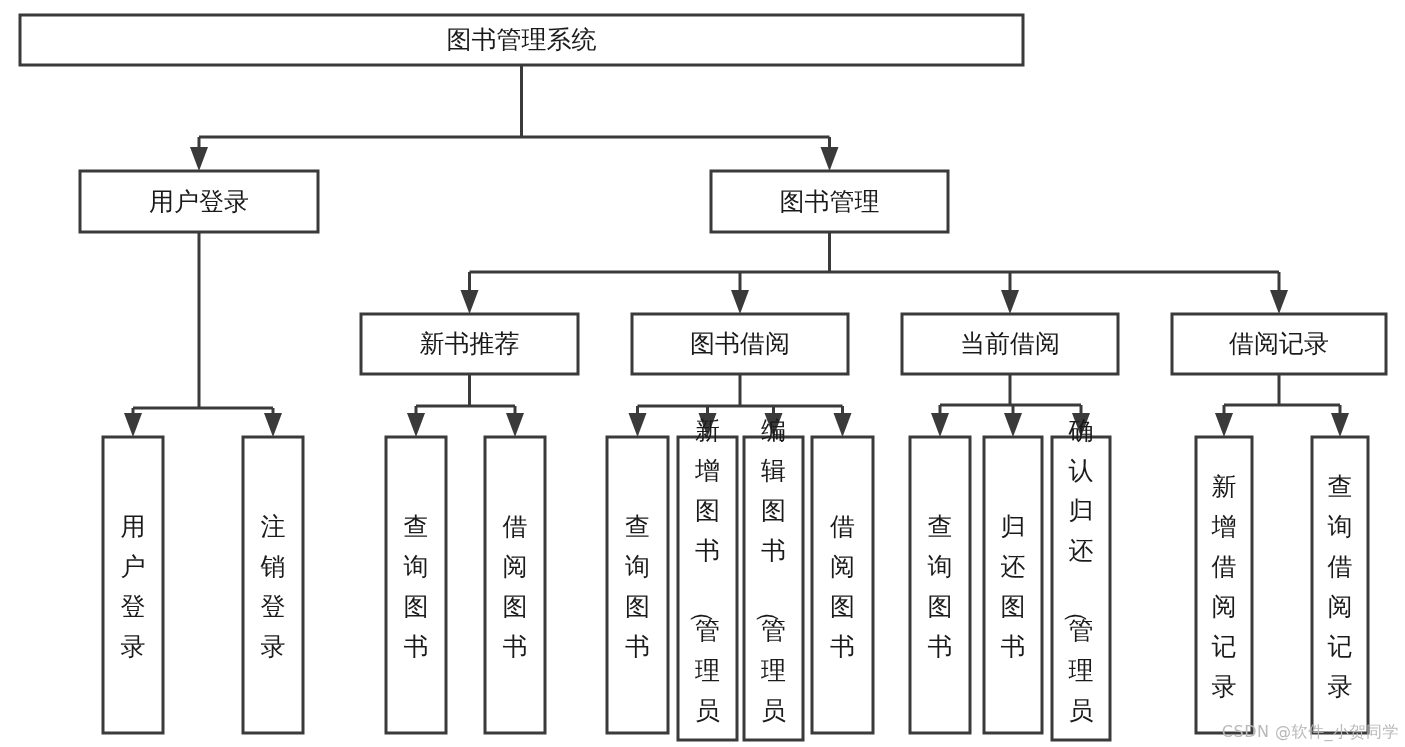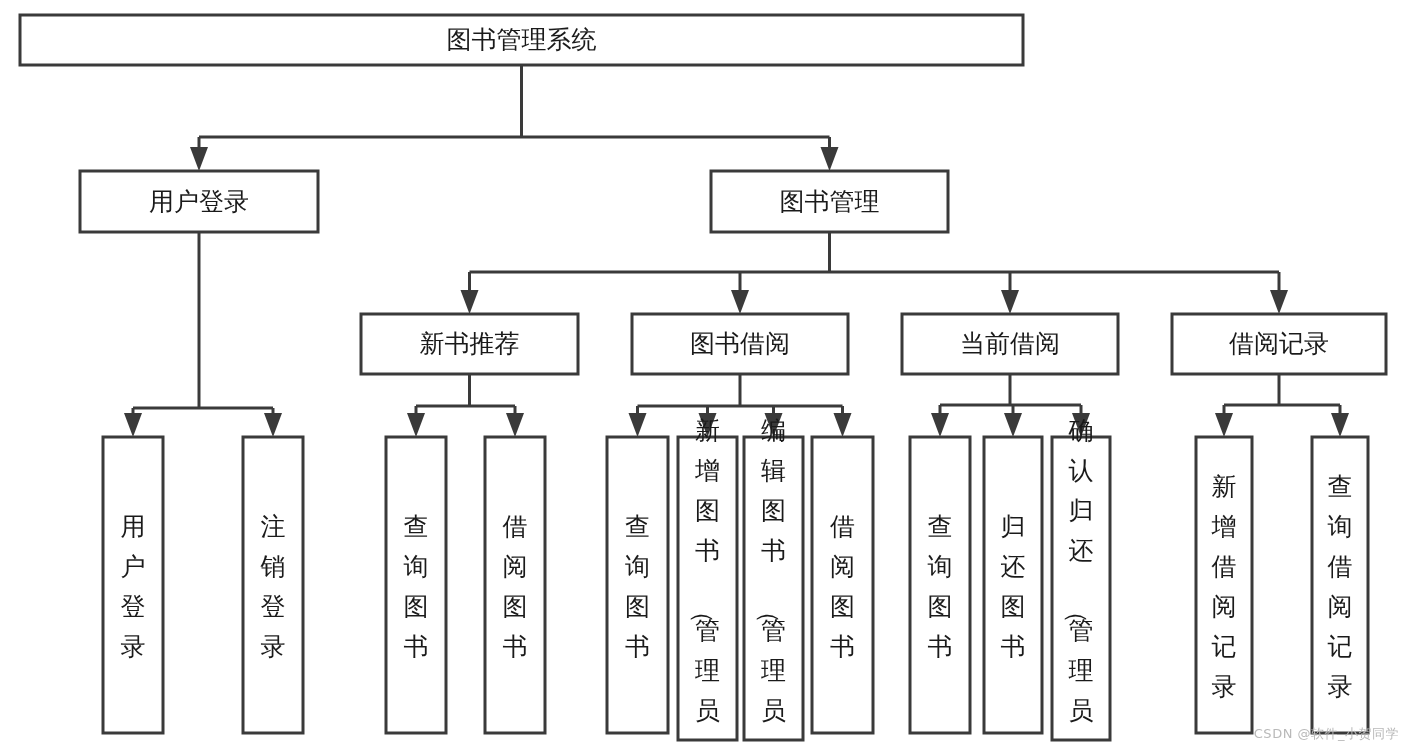--- a/index.html
+++ b/index.html
@@ -18,21 +18,21 @@
     text-anchor:middle;dominant-baseline:middle;
   }
   .node-label-v{
     font-family:"DejaVu Sans","Liberation Sans",sans-serif;
     font-size:25px;fill:#1a1a1a;
     text-anchor:middle;
   }
   .watermark{
     position:absolute;right:6px;bottom:4px;
     font-family:"DejaVu Sans","Liberation Sans",sans-serif;
-    font-size:13px;color:#b9b9b9;letter-spacing:0.5px;
+    font-size:16px;color:#b9b9b9;letter-spacing:0.5px;
     white-space:nowrap;pointer-events:none;
   }
 </style>
 </head>
 <body>
 
 <svg id="canvas" viewBox="0 0 1405 747" xmlns="http://www.w3.org/2000/svg">
   <g id="edges-layer">
       <g>
         <path d="M521.5,65 L521.5,137" class="edge"></path>

